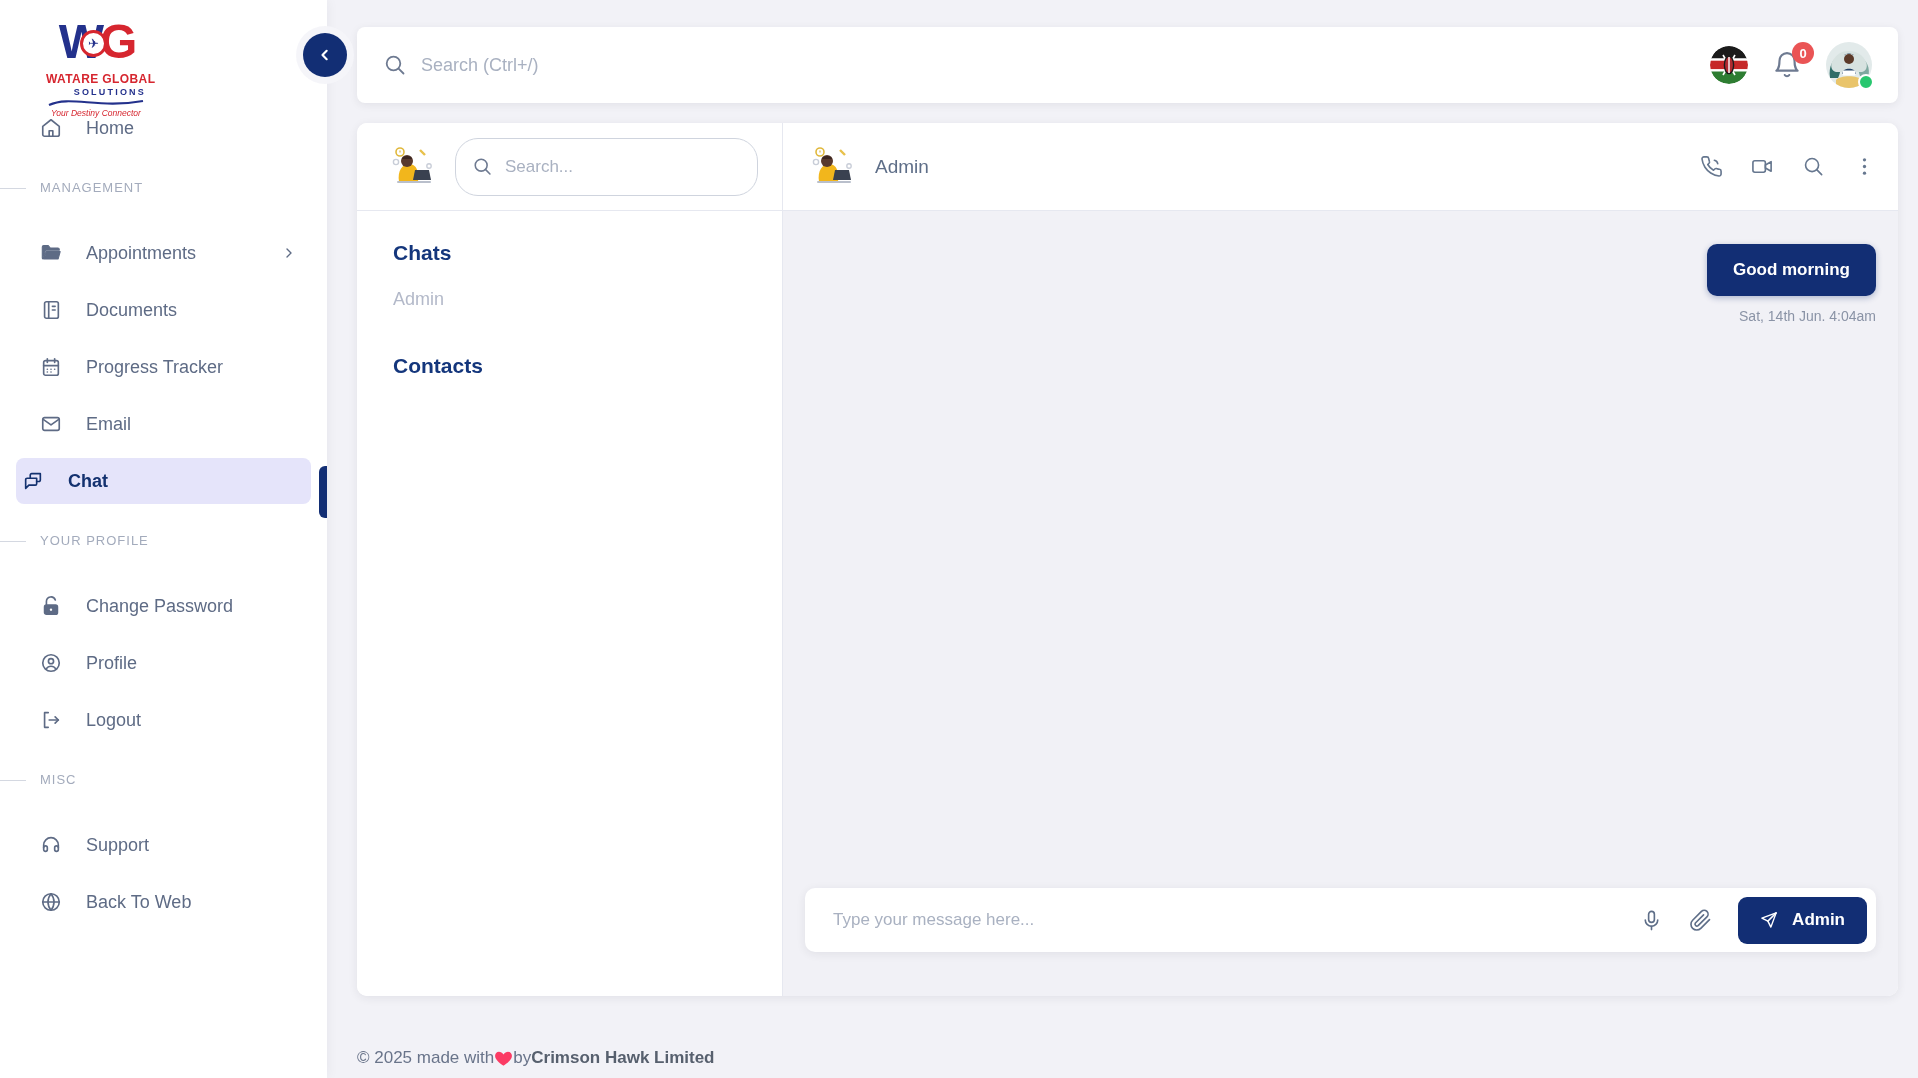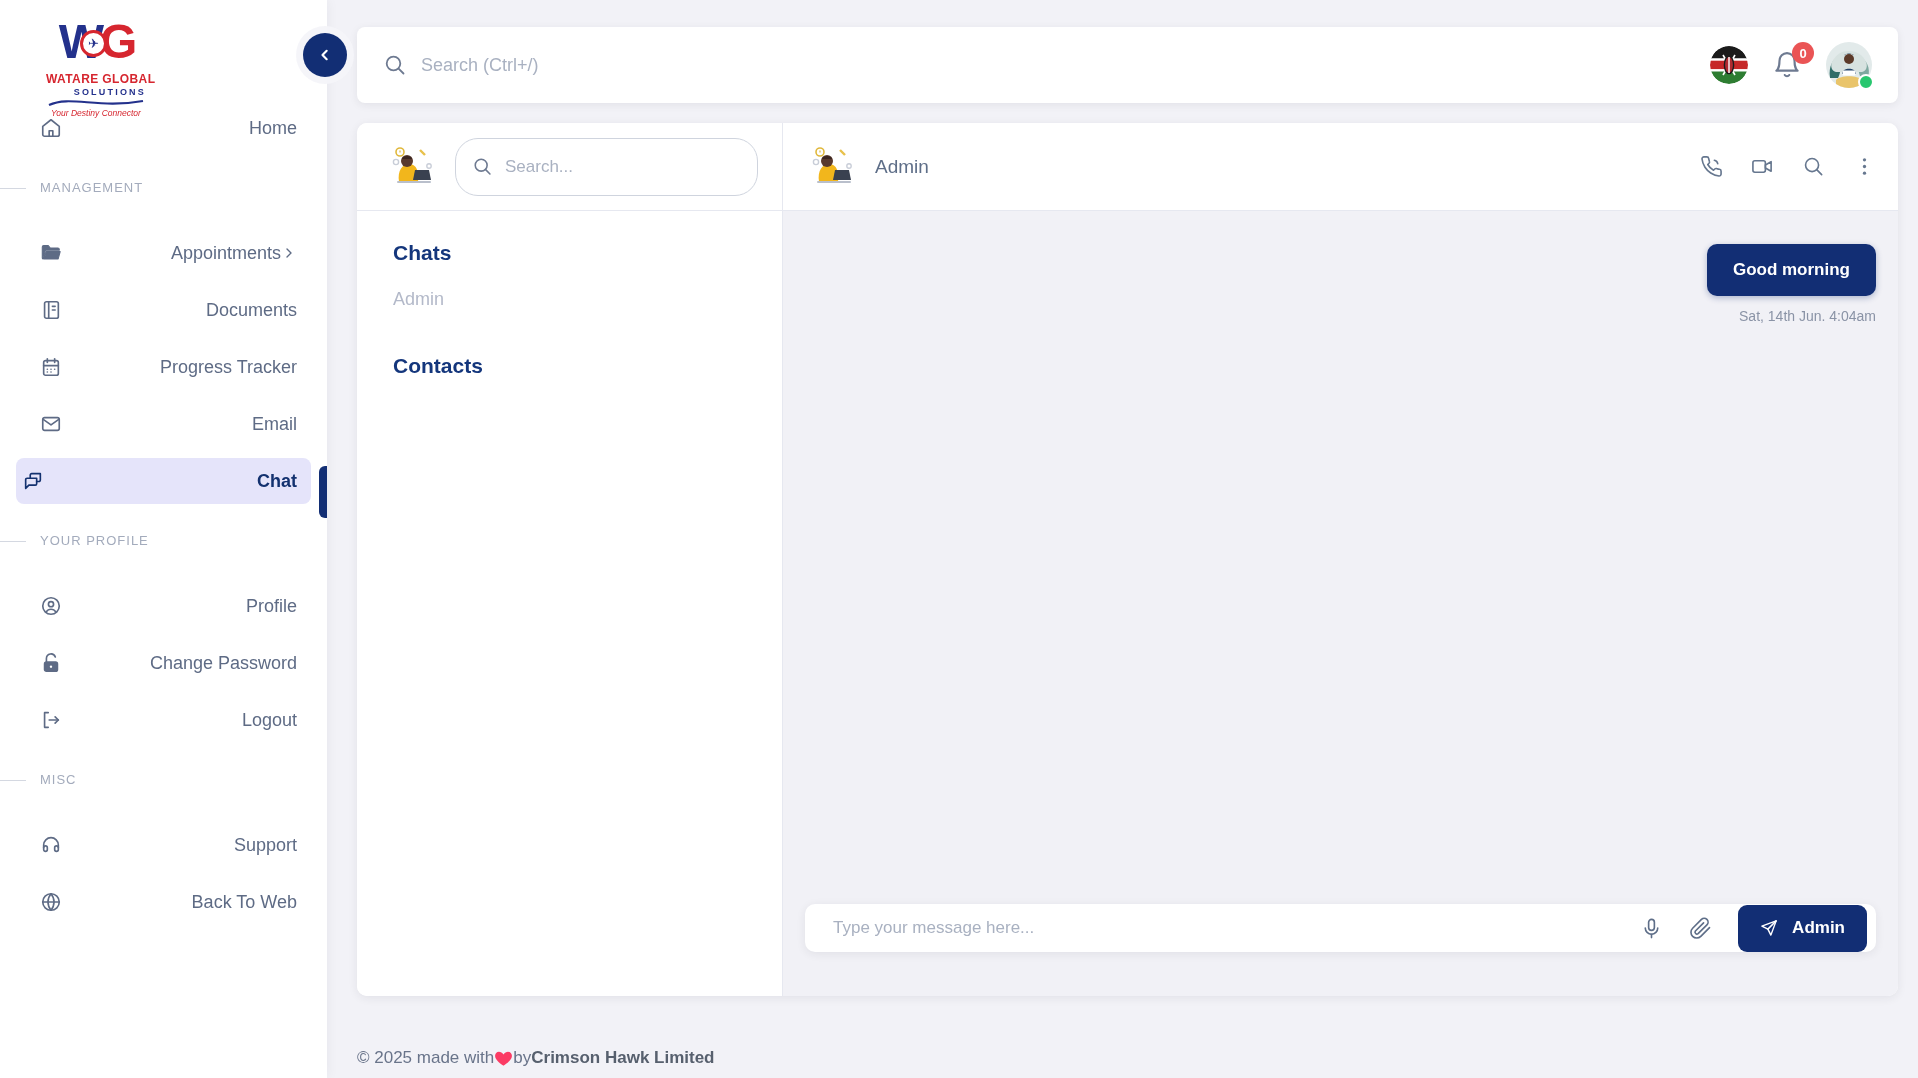--- a/index.html
+++ b/index.html
@@ -36,21 +36,21 @@
     position:absolute; left:303px; top:33px; width:44px; height:44px;
     background:#122E74; border-radius:50%; z-index:9; cursor:pointer;
     display:flex; align-items:center; justify-content:center; color:#fff;
     box-shadow:0 0 0 7px rgba(244,244,249,.95);
   }
 
   .nav { position:absolute; top:105px; left:0; right:0; }
   .nav-item {
     height:46px; margin:0 16px 11px; border-radius:8px;
     display:flex; align-items:center; padding:0 14px 0 24px;
-    font-size:18px; color:#5E6B85; cursor:pointer; position:relative;text-align:right;
+    font-size:18px; color:#5E6B85; cursor:pointer; position:relative;
   }
   .nav-item .ic { width:22px; height:22px; flex:0 0 22px; color:#5E6B85; }
   .nav-item .lbl { margin-left:24px; flex:1; }
   .nav-item.active { background:#E5E4FA; color:#13316F; font-weight:700;padding-left:6px; }
   .nav-item.active .ic { color:#13316F; }
   .nav-chevron { width:16px; height:16px; color:#5E6B85; }
   .nav-section {
     position:relative; height:18px; margin:28px 16px 33px; padding-left:24px;
     font-size:13px; letter-spacing:1px; color:#A3ABBC; line-height:18px;
   }
@@ -125,21 +125,21 @@
 
   .chat-body { flex:1; display:flex; flex-direction:column; }
   .msg-row { display:flex; flex-direction:column; align-items:flex-end; padding:33px 22px 0; }
   .bubble {
     background:#122E74; color:#fff; font-size:17px; font-weight:600;
     padding:16px 26px; border-radius:10px; box-shadow:0 2px 6px rgba(18,46,116,.3);
   }
   .msg-time { margin-top:12px; font-size:14px; color:#8A93A6; }
 
   .input-row {
-    margin:auto 22px 44px; height:48px; background:#fff; border-radius:10px;
+    margin:auto 22px 44px; height:64px; background:#fff; border-radius:10px;
     box-shadow:0 2px 10px rgba(34,41,47,.08);
     display:flex; align-items:center; padding:0 9px 0 28px; gap:26px;
   }
   .input-row input {
     flex:1; border:0; outline:0; background:transparent;
     font-family:"Liberation Sans", sans-serif; font-size:17px; color:#5E6B85;
   }
   .input-row input::placeholder { color:#A9B1C1; }
   .input-row .ic { width:23px; height:23px; color:#5E6E88; cursor:pointer; flex:0 0 23px; }
   .send-btn {
@@ -253,37 +253,37 @@
             </svg>
         </span>
         <span class="lbl">Chat</span>
       </div>
 
       <div class="nav-section">YOUR PROFILE</div>
 
       <div class="nav-item">
         <span class="ic">
           <svg viewBox="0 0 24 24" width="22" height="22" fill="none" stroke="currentColor" stroke-width="1.8" stroke-linecap="round" stroke-linejoin="round">
+              <path d="M7 11V7a5 5 0 0 1 9.7-1.6"></path>
+              <rect x="5" y="11" width="14" height="10" rx="2" fill="currentColor"></rect>
+              <circle cx="12" cy="16" r="1.3" fill="#fff" stroke="none"></circle>
+            </svg>
+        </span>
+        <span class="lbl">Change Password</span>
+      </div>
+
+      <div class="nav-item">
+        <span class="ic">
+          <svg viewBox="0 0 24 24" width="22" height="22" fill="none" stroke="currentColor" stroke-width="1.8" stroke-linecap="round" stroke-linejoin="round">
               <circle cx="12" cy="12" r="9"></circle>
               <circle cx="12" cy="10" r="2.8"></circle>
               <path d="M6.8 18.4a6.2 6.2 0 0 1 10.4 0"></path>
             </svg>
         </span>
         <span class="lbl">Profile</span>
-      </div>
-
-      <div class="nav-item">
-        <span class="ic">
-          <svg viewBox="0 0 24 24" width="22" height="22" fill="none" stroke="currentColor" stroke-width="1.8" stroke-linecap="round" stroke-linejoin="round">
-              <path d="M7 11V7a5 5 0 0 1 9.7-1.6"></path>
-              <rect x="5" y="11" width="14" height="10" rx="2" fill="currentColor"></rect>
-              <circle cx="12" cy="16" r="1.3" fill="#fff" stroke="none"></circle>
-            </svg>
-        </span>
-        <span class="lbl">Change Password</span>
       </div>
 
       <div class="nav-item">
         <span class="ic">
           <svg viewBox="0 0 24 24" width="22" height="22" fill="none" stroke="currentColor" stroke-width="1.8" stroke-linecap="round" stroke-linejoin="round">
               <path d="M9 4H5v16h4"></path>
               <line x1="10" y1="12" x2="20" y2="12"></line>
               <polyline points="16.5 8.5 20 12 16.5 15.5"></polyline>
             </svg>
         </span>

